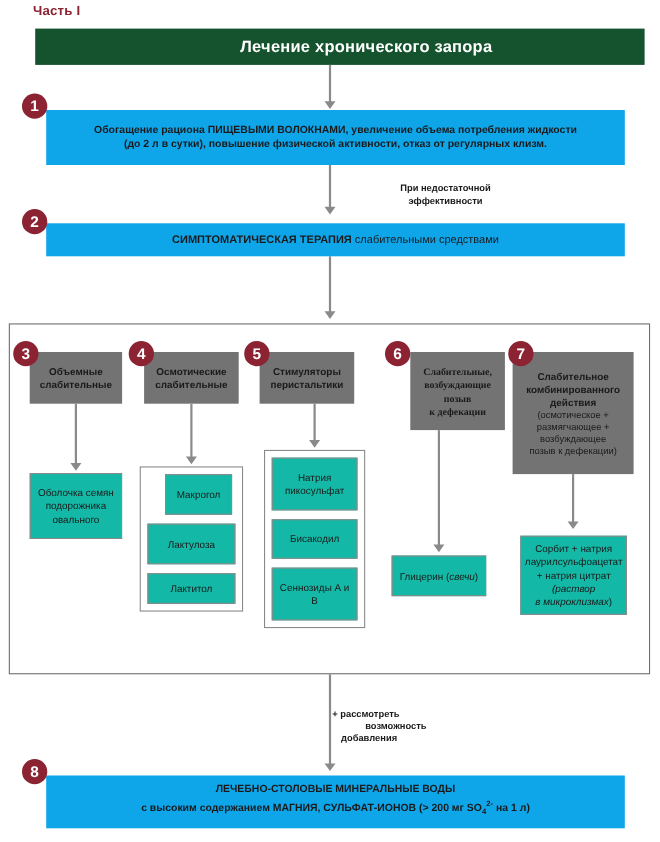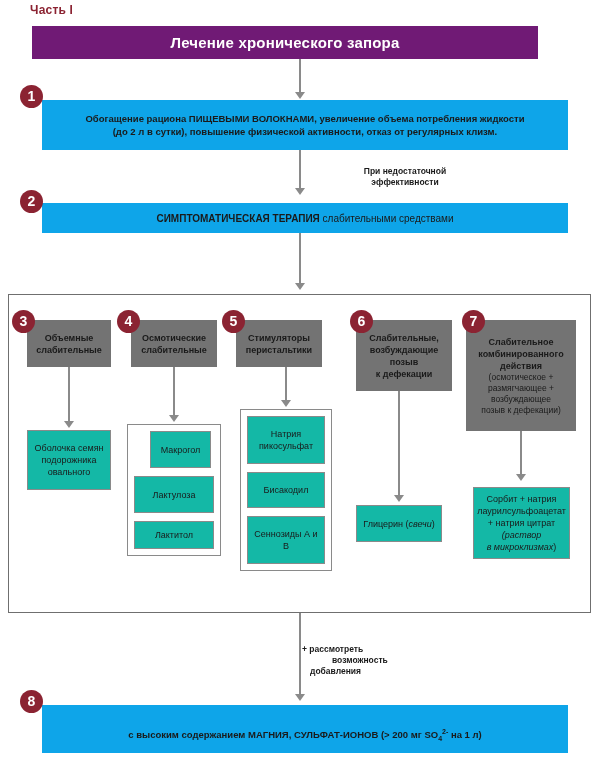--- a/index.html
+++ b/index.html
@@ -23,24 +23,25 @@
     font-size: 12px;
     font-weight: bold;
     color: #8B2332;
     letter-spacing: .2px;
   }
 
   
   #title-banner {
     left: 32px; top: 26px;
     width: 506px; height: 33px;
-    background: #701a75;
-    display: flex;
-    align-items: center;
-    justify-content: center;
+    background: #14532d;
+    display: flex;
+    align-items: center;
+    justify-content: center;
+    padding-left: 48px;
   }
   #title-banner .txt {
     color: #ffffff;
     font-size: 15px;
     font-weight: bold;
     letter-spacing: .2px;
   }
 
   
   .ybar {
@@ -124,21 +125,21 @@
     text-align: center;
     font-size: 9px;
     font-weight: bold;
     line-height: 12px;
     box-sizing: border-box;
     padding: 3px 4px;
   }
   #cat-3 { left: 27px;  top: 320px; width: 84px;  height: 47px; }
   #cat-4 { left: 131px; top: 320px; width: 86px;  height: 47px; }
   #cat-5 { left: 236px; top: 320px; width: 86px;  height: 47px; }
-  #cat-6 { left: 356px; top: 320px; width: 96px;  height: 71px; }
+  #cat-6 { left: 373px; top: 320px; width: 86px;  height: 71px; font-family: Liberation Serif, serif; }
   #cat-7 { left: 466px; top: 320px; width: 110px; height: 111px; }
   .cat-sub { font-weight: normal; font-size: 8.5px; line-height: 11px; display:block; }
 
   
   .drug-box {
     border: 1px solid #8a8a8a;
     background: #14b8a6;
     display: flex;
     align-items: center;
     justify-content: center;
@@ -315,16 +316,16 @@
 
 <div class="abs sidenote" id="note-add">
   <span>+ рассмотреть</span><br>
   <span style="padding-left:8px; display:inline-block;margin-left:22px;">возможность</span><br>
   <span style="padding-left:8px; display:inline-block;">добавления</span>
 </div>
 
 <div class="abs badge" id="badge-8">8</div>
 <div class="abs ybar" id="step8-bar">
   <div id="step8-text">
-    <br>
+    <span>ЛЕЧЕБНО-СТОЛОВЫЕ МИНЕРАЛЬНЫЕ ВОДЫ</span><br>
     <span>с высоким содержанием МАГНИЯ, СУЛЬФАТ-ИОНОВ (&gt; 200 мг SO</span><sub style="font-size:7px;">4</sub><sup style="font-size:7px;">2-</sup><span> на 1 л)</span>
   </div>
 </div>
 
 </body></html>

